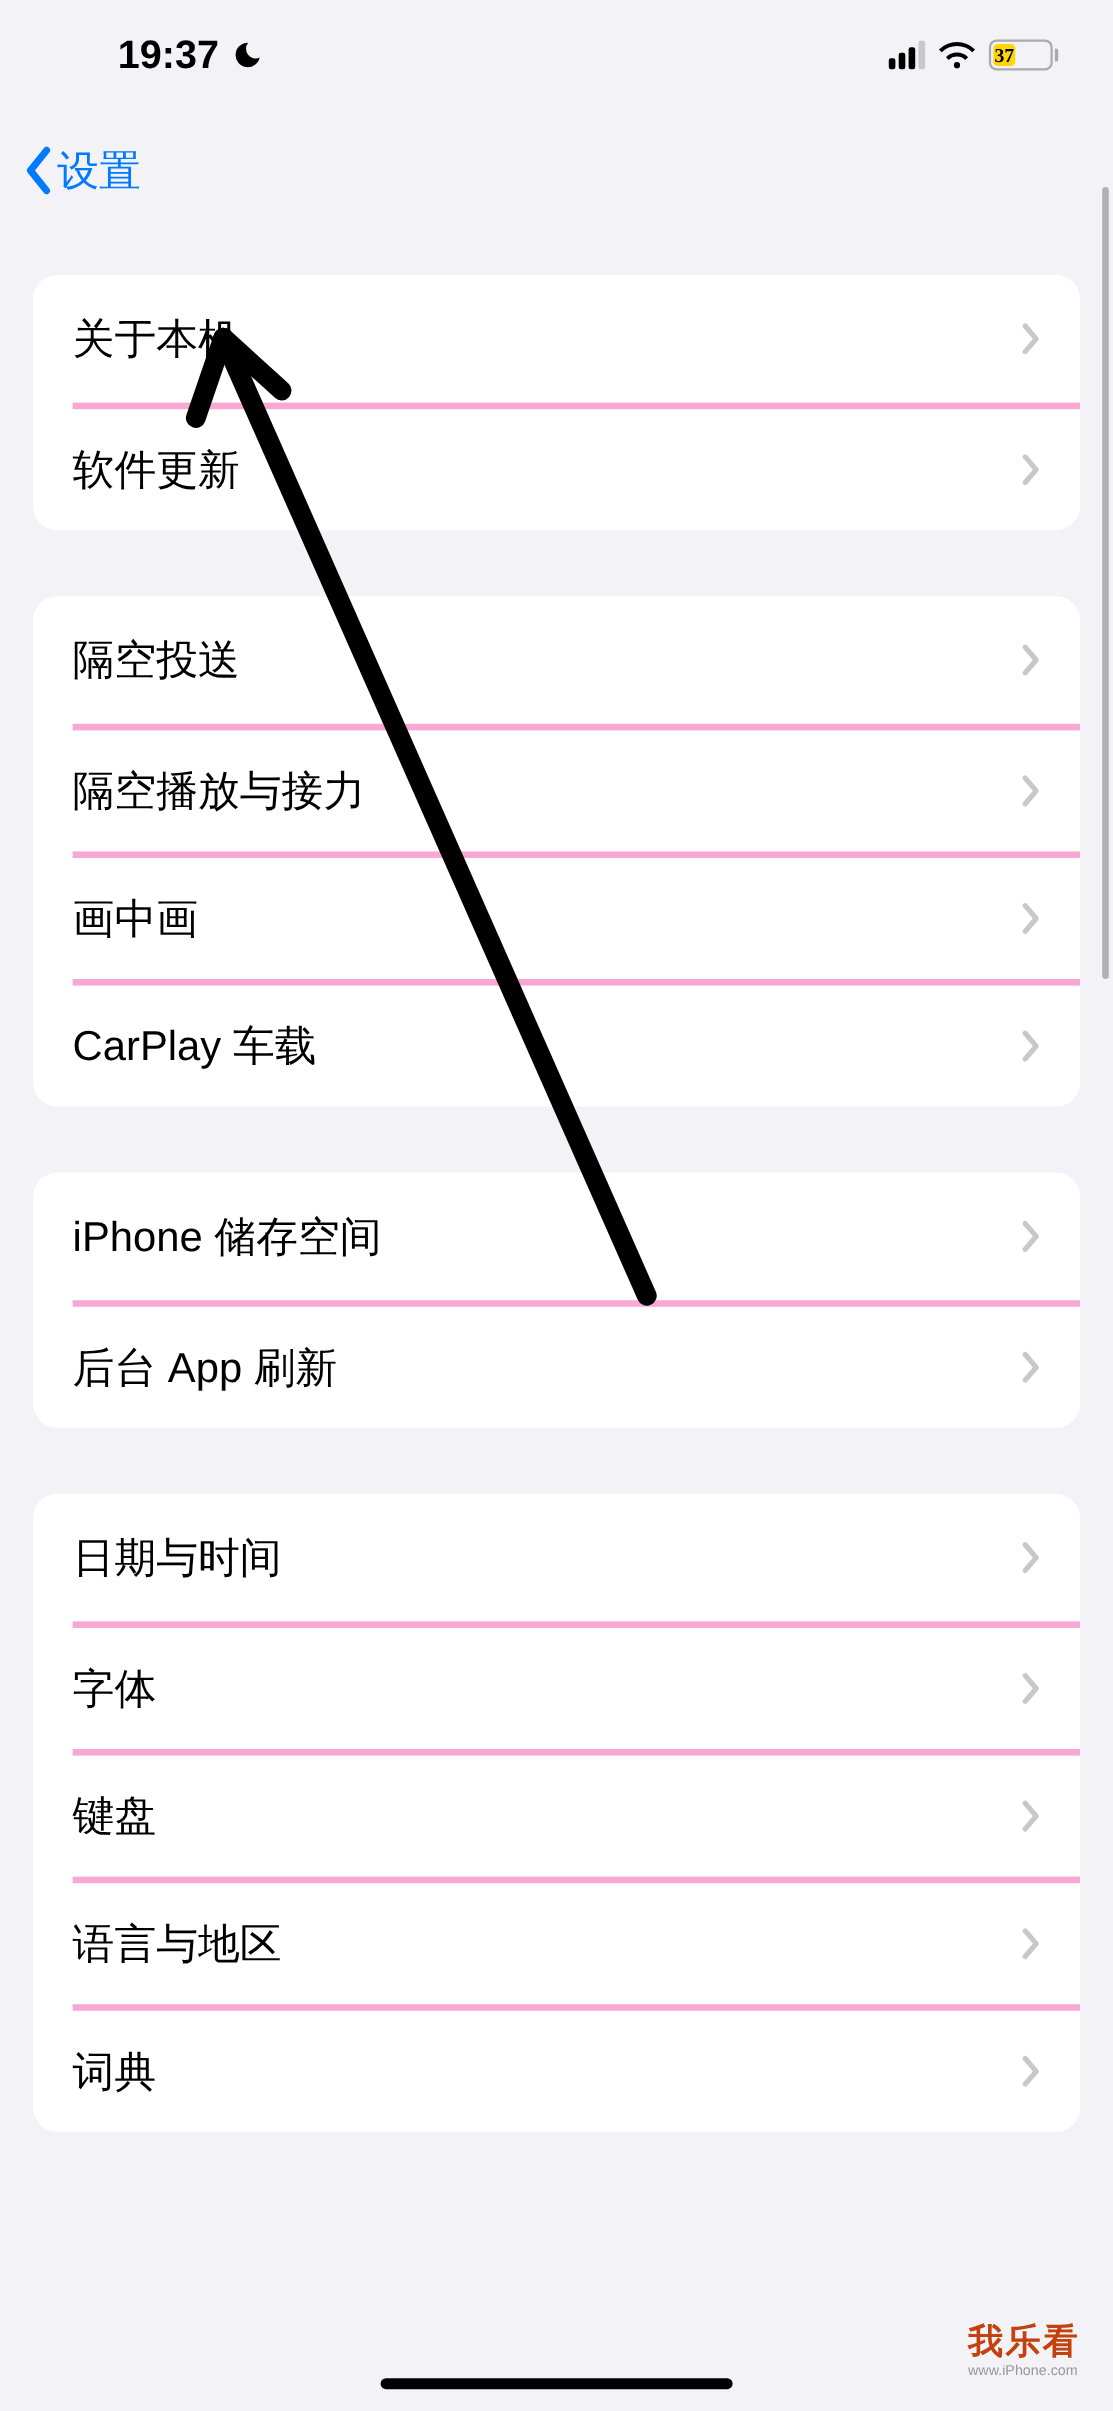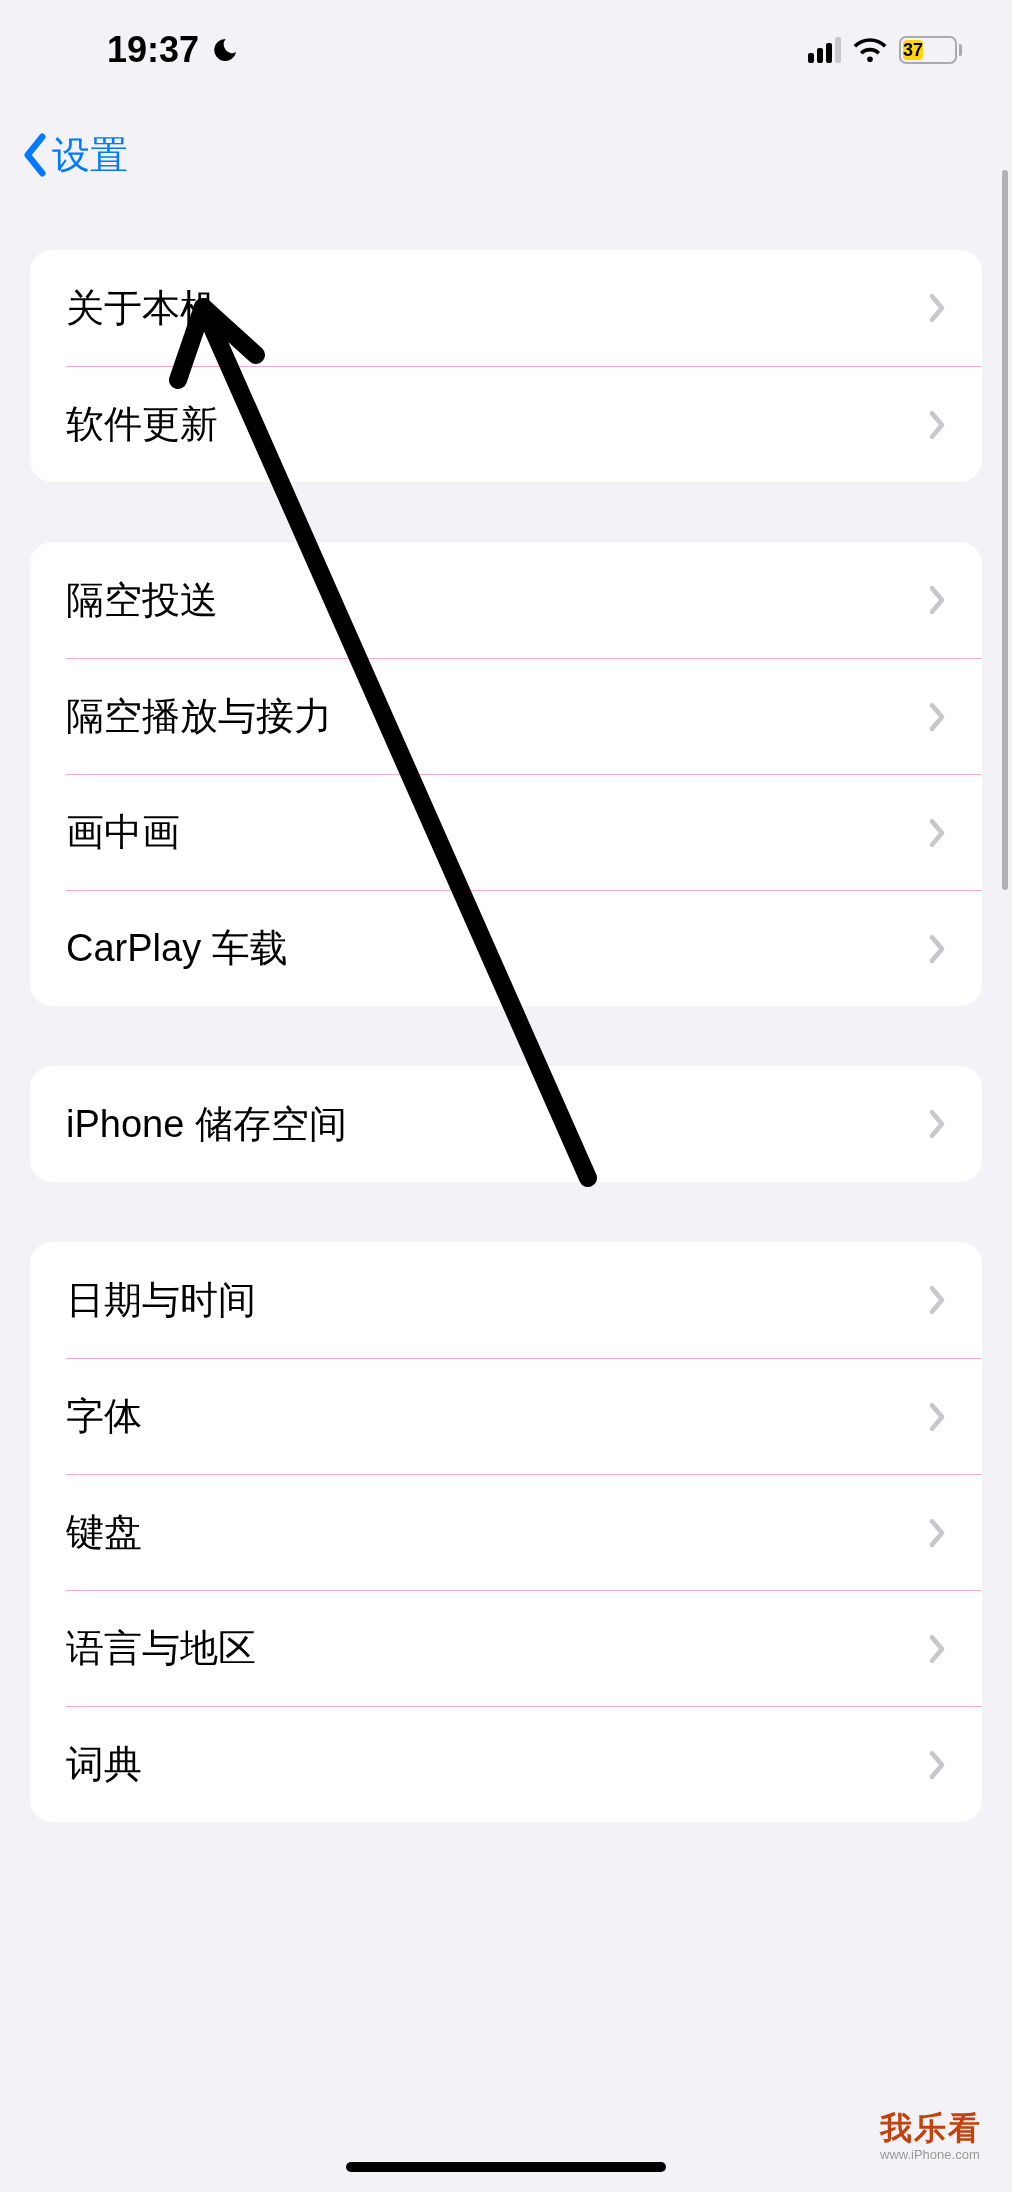--- a/index.html
+++ b/index.html
@@ -24,21 +24,21 @@
     .status-right { display: flex; align-items: center; gap: 12px; }
     .moon-icon svg { display: block; }
     .cell-bars { display: inline-flex; align-items: flex-end; height: 26px; gap: 3px; }
     .cell-bars span { display: block; width: 6px; background:#000; border-radius:2px; }
     .cell-bars span:nth-child(1){height:10px;} .cell-bars span:nth-child(2){height:15px;}
     .cell-bars span:nth-child(3){height:20px;} .cell-bars span:nth-child(4){height:26px;background:#c7c7cc;}
     .wifi-icon svg { display:block; }
     .battery { display:flex; align-items:center; }
     .battery-body {
       width: 58px; height: 28px; border: 2px solid #a9a9ae; border-radius: 7px;
-      position: relative; padding: 2px;
+      position: relative; padding: 2px; font-family: Liberation Serif, serif;
     }
     .battery-fill {
       height:100%; background:#ffd60a; border-radius:4px;
       display:flex; align-items:center; justify-content:center;
       font-size:18px; font-weight:600; color:#000;
     }
     .battery-cap { width:3px; height:12px; background:#a9a9ae; border-radius:0 2px 2px 0; margin-left:2px;}
     .nav-bar {
       height: 110px; display:flex; align-items:center; position:relative; padding: 0 20px;
     }
@@ -53,21 +53,21 @@
     }
     .content { padding: 0 30px; }
     .group {
       background:#fff; border-radius: 22px; overflow:hidden; margin-top: 60px;
     }
     .group:first-child { margin-top: 40px; }
     .row {
       display:flex; align-items:center; justify-content:space-between;
       padding: 0 36px; height: 116px; cursor:pointer;
     }
-    .row + .row { border-top: 1px solid #f9a8d4; margin-left:36px; padding-left:0;gap:28px; }
+    .row + .row { border-top: 6px solid #f9a8d4; margin-left:36px; padding-left:0;gap:28px; }
     .row + .row .row-label { margin-left:0;}
     .row .row-label { font-size:38px; color:#000; }
     .chev svg { display:block; }
     .scrollbar {
       position:absolute; right:4px; top:170px; width:6px; height:720px;
       background:#b0b0b5; border-radius:3px;
     }
     .home-indicator {
       position:absolute; bottom:20px; left:50%; transform:translateX(-50%);
       width:320px; height:10px; background:#000; border-radius:6px;
@@ -180,20 +180,28 @@
     </div>
     <div class="group">
       <div class="row">
         <span class="row-label">iPhone 储存空间</span>
         <span class="chev">
           <svg width="18" height="30" viewBox="0 0 10 18">
             <path fill="none" stroke="#c7c7cc" stroke-width="2.8" stroke-linecap="round" stroke-linejoin="round" d="M2 2l6 7-6 7"></path>
           </svg>
         </span>
       </div>
+      <div class="row">
+        <span class="row-label">后台 App 刷新</span>
+        <span class="chev">
+          <svg width="18" height="30" viewBox="0 0 10 18">
+            <path fill="none" stroke="#c7c7cc" stroke-width="2.8" stroke-linecap="round" stroke-linejoin="round" d="M2 2l6 7-6 7"></path>
+          </svg>
+        </span>
+      </div>
     </div>
     <div class="group">
       <div class="row">
         <span class="row-label">日期与时间</span>
         <span class="chev">
           <svg width="18" height="30" viewBox="0 0 10 18">
             <path fill="none" stroke="#c7c7cc" stroke-width="2.8" stroke-linecap="round" stroke-linejoin="round" d="M2 2l6 7-6 7"></path>
           </svg>
         </span>
       </div>

